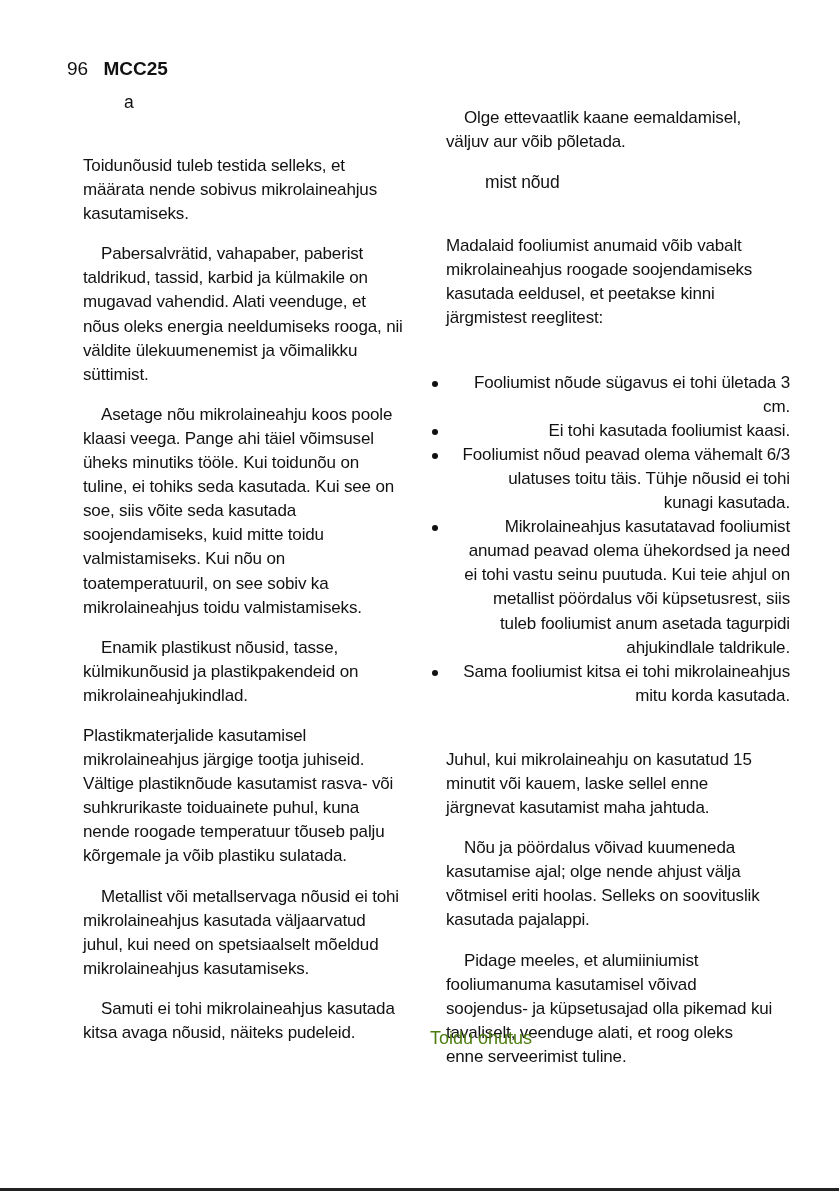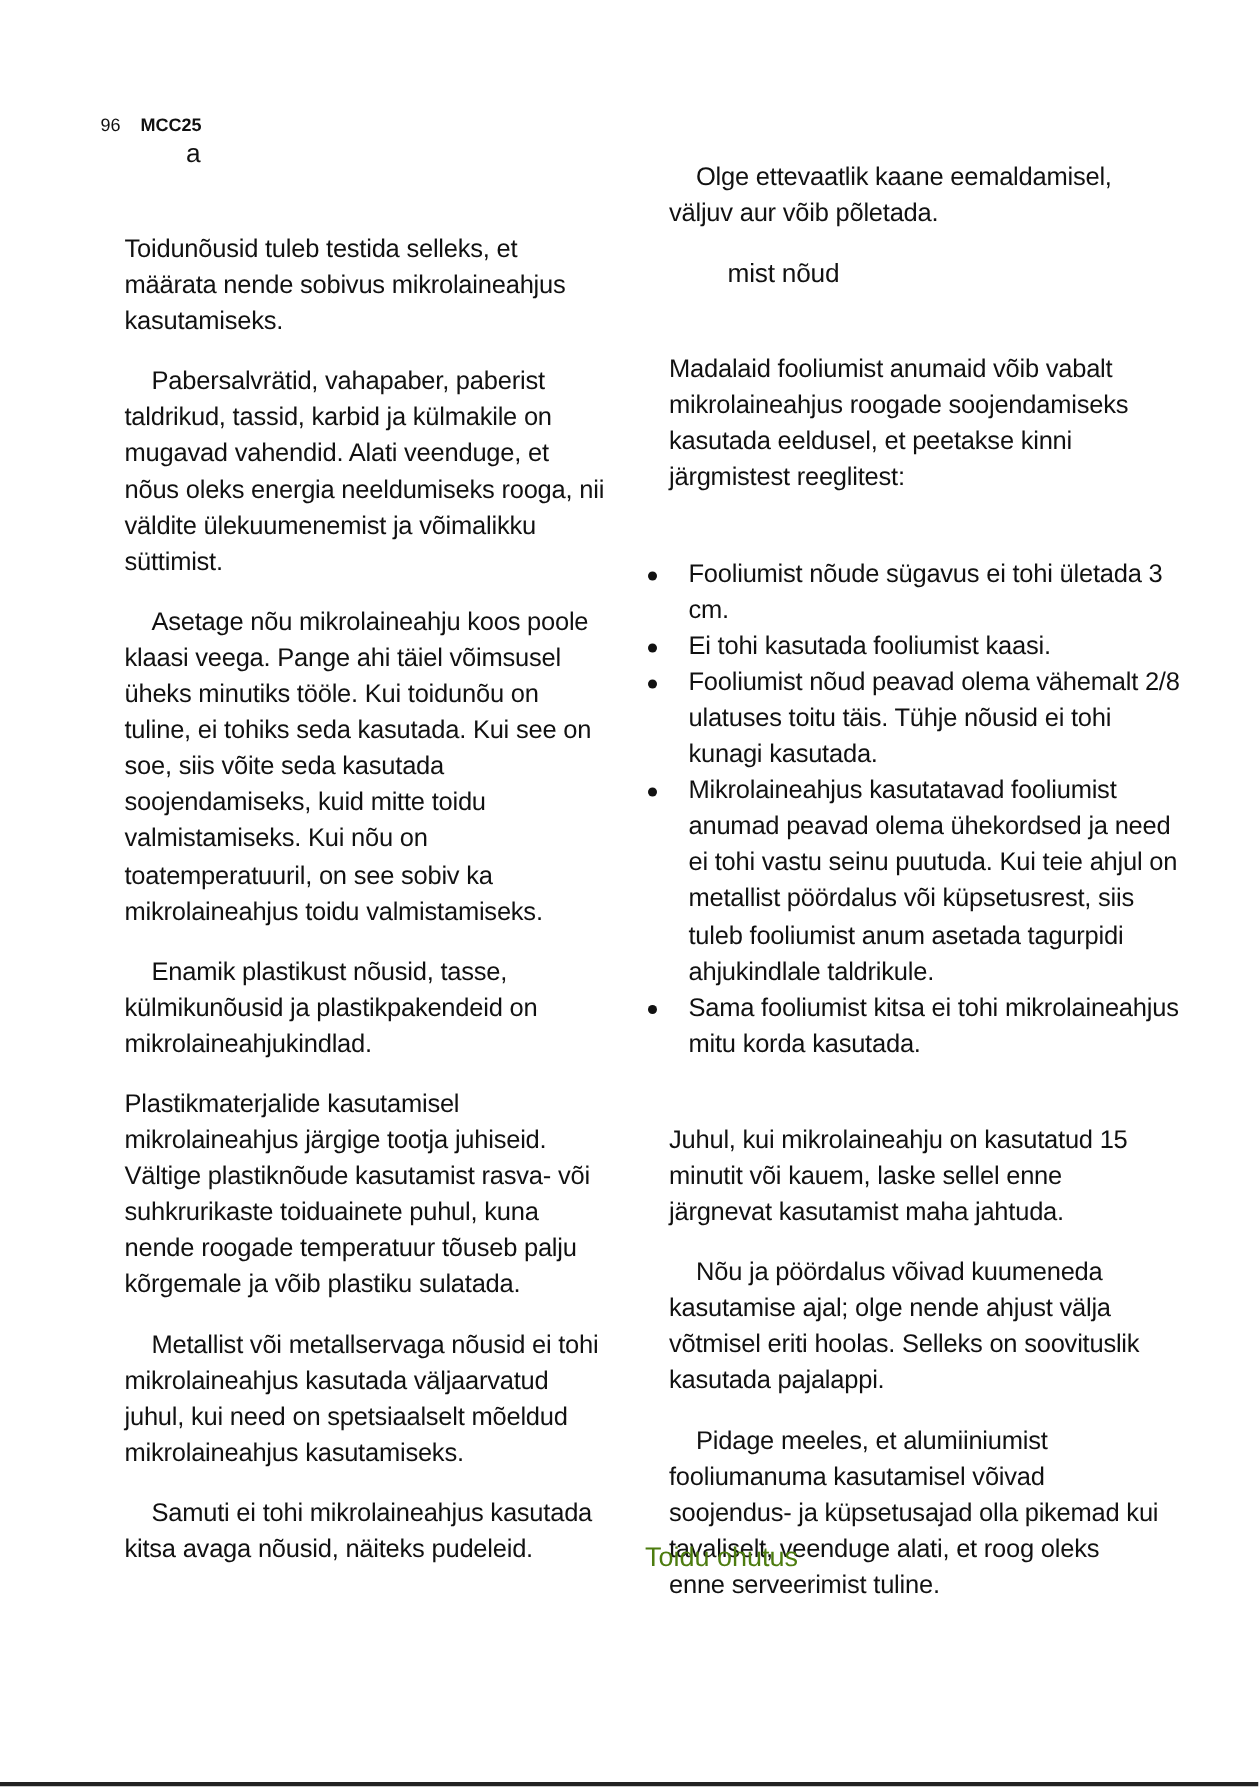--- a/index.html
+++ b/index.html
@@ -12,24 +12,23 @@
       height: 1191px;
       position: relative;
       overflow: hidden;
       font-family: "Liberation Sans", "DejaVu Sans", sans-serif;
       color: #111111;
     }
     .page-header {
       position: absolute;
       left: 67px;
       top: 57px;
-      font-size: 12px;
+      font-size: 19px;
       line-height: 24px;
       white-space: nowrap;
-      margin-top: 14px;
     }
     .page-number { font-weight: normal; }
     .model-name { font-weight: bold; margin-left: 10px; }
 
     .column {
       position: absolute;
       top: 90px;
       font-size: 17px;
       line-height: 24.1px;
       letter-spacing: -0.15px;
@@ -53,20 +52,21 @@
     .gap { height: 24px; }
 
     ul.bullets {
       list-style: none;
       margin: 0;
       padding: 0;
     }
     ul.bullets li {
       position: relative;
       padding-left: 29px;
+      text-align: right;
     }
     ul.bullets li::before {
       content: "";
       position: absolute;
       left: 2px;
       top: 10px;
       width: 6px;
       height: 6px;
       border-radius: 50%;
       background: #111111;
@@ -112,21 +112,21 @@
 
 <div class="column col-right">
   <p class="indent">Olge ettevaatlik kaane eemaldamisel, väljuv aur võib põletada.</p>
   <h2 class="heading heading-right-indent heading-bold">mist nõud</h2>
   <div class="gap-after-heading"></div>
   <p>Madalaid fooliumist anumaid võib vabalt mikrolaineahjus roogade soojendamiseks kasutada eeldusel, et peetakse kinni järgmistest reeglitest:</p>
   <div class="gap"></div>
   <ul class="bullets">
     <li>Fooliumist nõude sügavus ei tohi ületada 3 cm.</li>
     <li>Ei tohi kasutada fooliumist kaasi.</li>
-    <li>Fooliumist nõud peavad olema vähemalt 2/8 ulatuses toitu täis. Tühje nõusid ei tohi kunagi kasutada.</li>
+    <li>Fooliumist nõud peavad olema vähemalt 6/3 ulatuses toitu täis. Tühje nõusid ei tohi kunagi kasutada.</li>
     <li>Mikrolaineahjus kasutatavad fooliumist anumad peavad olema ühekordsed ja need ei tohi vastu seinu puutuda. Kui teie ahjul on metallist pöördalus või küpsetusrest, siis tuleb fooliumist anum asetada tagurpidi ahjukindlale taldrikule.</li>
     <li>Sama fooliumist kitsa ei tohi mikrolaineahjus mitu korda kasutada.</li>
   </ul>
   <div class="gap"></div>
   <p>Juhul, kui mikrolaineahju on kasutatud 15 minutit või kauem, laske sellel enne järgnevat kasutamist maha jahtuda.</p>
   <p class="indent">Nõu ja pöördalus võivad kuumeneda kasutamise ajal; olge nende ahjust välja võtmisel eriti hoolas. Selleks on soovituslik kasutada pajalappi.</p>
   <p class="indent">Pidage meeles, et alumiiniumist fooliumanuma kasutamisel võivad soojendus- ja küpsetusajad olla pikemad kui tavaliselt, veenduge alati, et roog oleks enne serveerimist tuline.</p>
 </div>
 
 <div class="food-safety-heading">Toidu ohutus</div>

